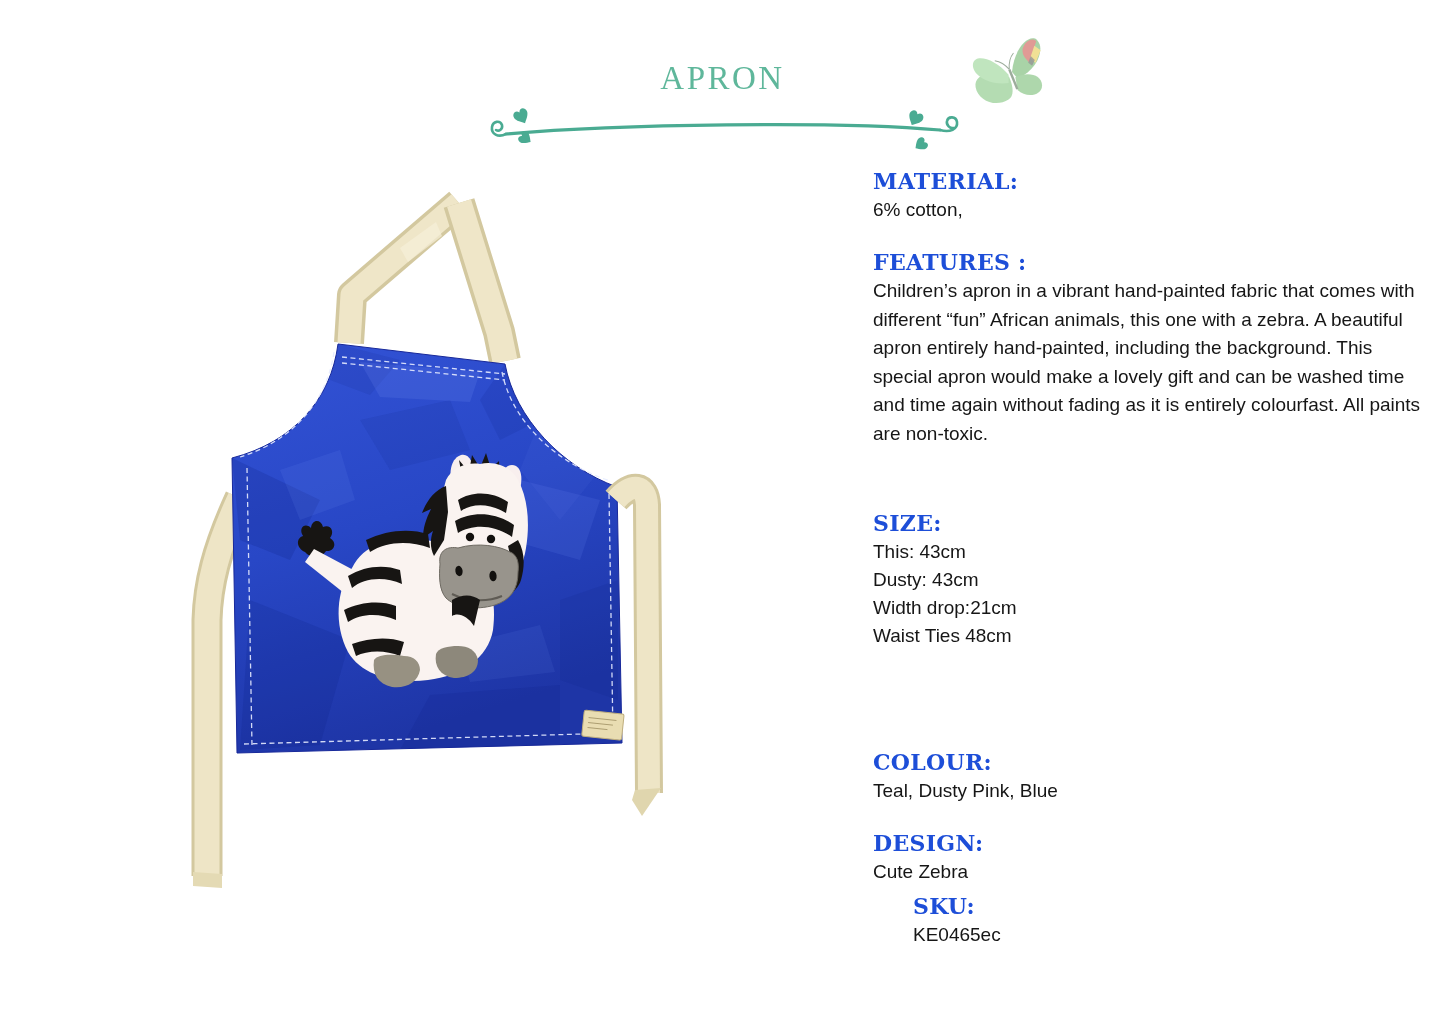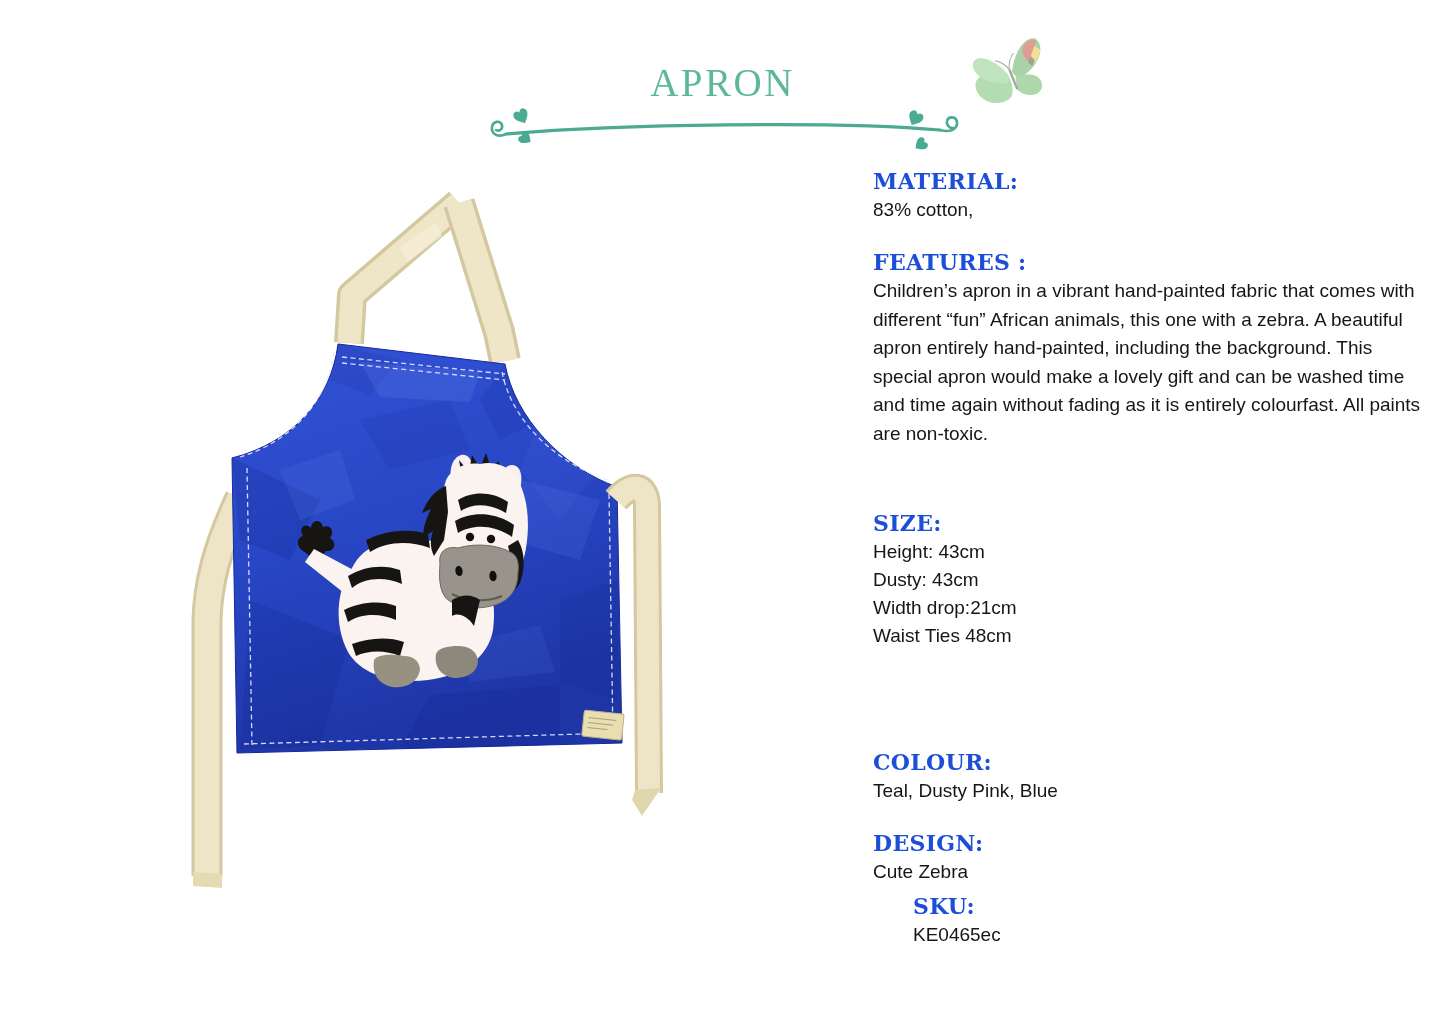--- a/index.html
+++ b/index.html
@@ -9,21 +9,21 @@
     background:#ffffff;
     overflow:hidden;
     font-family:"Liberation Sans", sans-serif;
     color:#141414;
   }
   .page-title{
     position:absolute;
     top:60px;left:0;width:1445px;
     text-align:center;
     font-family:"Liberation Serif", serif;
-    font-size:39px;
+    font-size:33px;
     letter-spacing:2.5px;
     color:#5fb79b;
     font-weight:400;
   }
   .divider-svg{position:absolute;left:488px;top:106px;}
   .butterfly-svg{position:absolute;left:971px;top:36px;opacity:.5;}
   .apron-svg{position:absolute;left:140px;top:165px;}
 
   .col-right{position:absolute;left:873px;width:552px;}
   .sec-heading{
@@ -178,31 +178,31 @@
 
     <g>
       <path d="M616,500 C632,482 646,484 647,505 L649,793" fill="none" stroke="#d3c89f" stroke-width="28" stroke-linejoin="round"></path>
       <path d="M616,500 C632,482 646,484 647,505 L649,793" fill="none" stroke="#eee5c6" stroke-width="22" stroke-linejoin="round"></path>
       <path d="M635,790 L661,788 L642,816 L632,800 Z" fill="#e0d6ae"></path>
     </g>
   </svg>
 
   <div class="col-right sec-material" style="position:absolute;">
     <div class="sec-heading">MATERIAL:</div>
-    <div class="sec-body mt2">83% cotton,</div>
+    <div class="sec-body mt2">6% cotton,</div>
   </div>
 
   <div class="col-right sec-features" style="position:absolute;">
     <div class="sec-heading">FEATURES :</div>
     <div class="sec-paragraph mt2">Children’s apron in a vibrant hand-painted fabric that comes with different “fun” African animals, this one with a zebra. A beautiful apron entirely hand-painted, including the background. This special apron would make a lovely gift and can be washed time and time again without fading as it is entirely colourfast. All paints are non-toxic.</div>
   </div>
 
   <div class="col-right sec-size" style="position:absolute;">
     <div class="sec-heading">SIZE:</div>
-    <div class="sec-body mt2">Height: 43cm</div>
+    <div class="sec-body mt2">This: 43cm</div>
     <div class="sec-body">Dusty: 43cm</div>
     <div class="sec-body">Width drop:21cm</div>
     <div class="sec-body">Waist Ties 48cm</div>
   </div>
 
   <div class="col-right sec-colour" style="position:absolute;">
     <div class="sec-heading">COLOUR:</div>
     <div class="sec-body mt2">Teal, Dusty Pink, Blue</div>
   </div>
 

